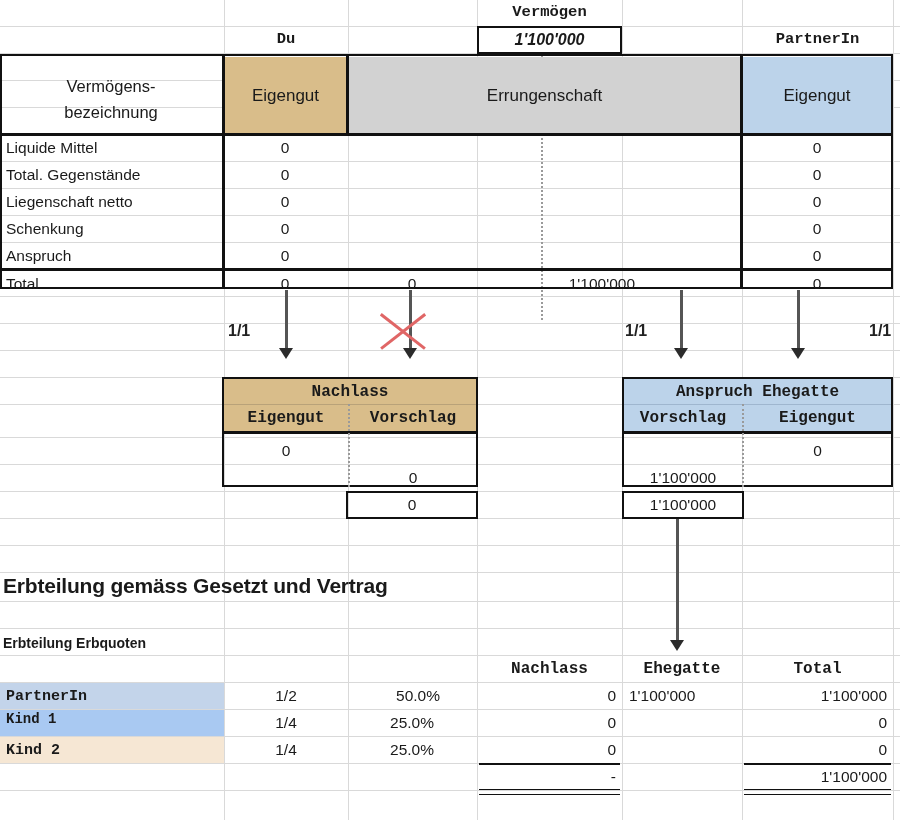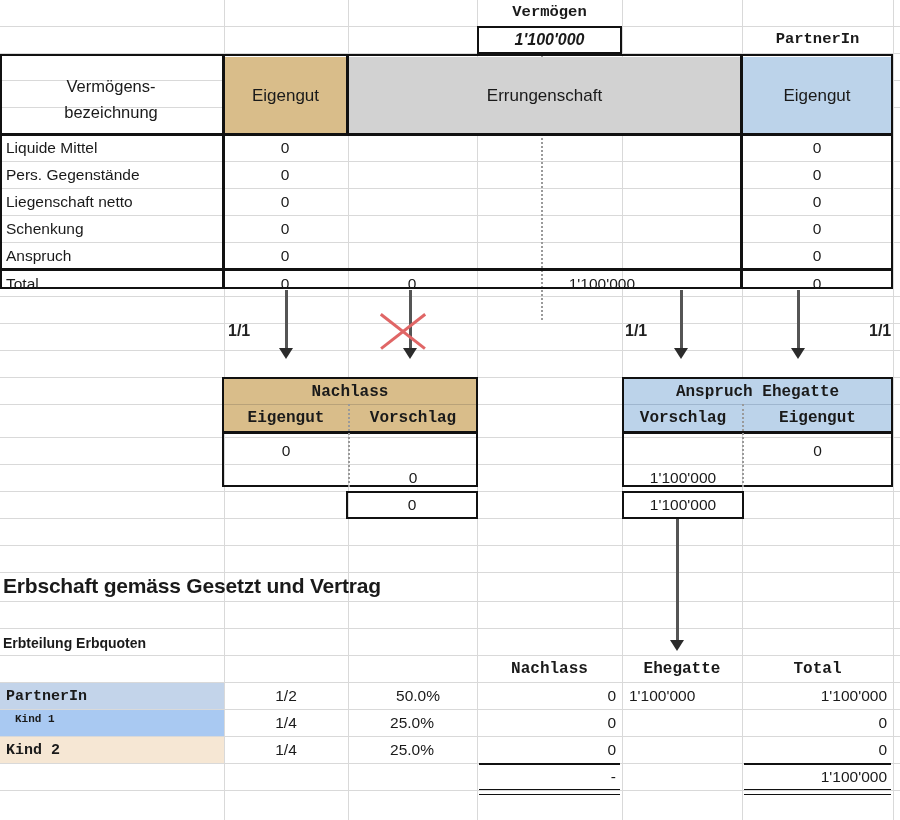--- a/index.html
+++ b/index.html
@@ -98,20 +98,21 @@
   <div class="gline gcol" style="left:893px"></div>
 
   <div class="dotted-v" style="left:541px;top:55px;height:265px"></div>
 
   <div class="cell c b" style="left:477px;top:0px;width:145px;height:26px;">Vermögen</div>
 
   <div class="bx" style="left:477px;top:26px;width:145px;height:28px;">
     <div class="cell c it" style="left:0;top:0;width:100%;height:100%;font-size:16px;">1'100'000</div>
   </div>
 
+  <div class="cell c b" style="left:224px;top:26px;width:124px;height:28px;">Du</div>
   <div class="cell c b" style="left:742px;top:26px;width:151px;height:28px;">PartnerIn</div>
 
   <div class="bx" style="left:0px;top:54px;width:893px;height:235px;"></div>
 
   <div class="edge ev" style="left:222px;top:54px;height:235px;"></div>
   <div class="edge ev" style="left:346px;top:54px;height:81px;"></div>
   <div class="edge ev" style="left:740px;top:54px;height:235px;"></div>
 
   <div class="edge eh" style="left:0px;top:133px;width:893px;"></div>
   <div class="edge eh" style="left:0px;top:268px;width:893px;"></div>
@@ -124,21 +125,21 @@
   <div class="cell c" style="left:0px;top:101px;width:222px;height:22px;font-size:16.5px;">bezeichnung</div>
 
   <div class="cell c" style="left:225px;top:57px;width:121px;height:76px;font-size:17px;">Eigengut</div>
   <div class="cell c" style="left:349px;top:57px;width:391px;height:76px;font-size:17px;">Errungenschaft</div>
   <div class="cell c" style="left:743px;top:57px;width:148px;height:76px;font-size:17px;">Eigengut</div>
 
   <div class="cell l" style="left:2px;top:134px;width:218px;height:27px;">Liquide Mittel</div>
   <div class="cell c" style="left:224px;top:134px;width:122px;height:27px;">0</div>
   <div class="cell c" style="left:742px;top:134px;width:150px;height:27px;">0</div>
 
-  <div class="cell l" style="left:2px;top:161px;width:218px;height:27px;">Pers. Gegenstände</div>
+  <div class="cell l" style="left:2px;top:161px;width:218px;height:27px;">Total. Gegenstände</div>
   <div class="cell c" style="left:224px;top:161px;width:122px;height:27px;">0</div>
   <div class="cell c" style="left:742px;top:161px;width:150px;height:27px;">0</div>
 
   <div class="cell l" style="left:2px;top:188px;width:218px;height:27px;">Liegenschaft netto</div>
   <div class="cell c" style="left:224px;top:188px;width:122px;height:27px;">0</div>
   <div class="cell c" style="left:742px;top:188px;width:150px;height:27px;">0</div>
 
   <div class="cell l" style="left:2px;top:215px;width:218px;height:27px;">Schenkung</div>
   <div class="cell c" style="left:224px;top:215px;width:122px;height:27px;">0</div>
   <div class="cell c" style="left:742px;top:215px;width:150px;height:27px;">0</div>
@@ -200,37 +201,37 @@
 
   <div class="cell c" style="left:744px;top:437px;width:147px;height:27px;">0</div>
   <div class="cell c" style="left:624px;top:464px;width:118px;height:27px;">1'100'000</div>
 
   <div class="bx" style="left:622px;top:491px;width:122px;height:28px;"></div>
   <div class="cell c" style="left:624px;top:492px;width:118px;height:26px;">1'100'000</div>
 
   <div class="arrow-shaft" style="left:676px;top:519px;height:123px;"></div>
   <div class="arrow-head" style="left:670px;top:640px;"></div>
 
-  <div class="title" style="left:3px;top:574px;">Erbschaft gemäss Gesetzt und Vertrag</div>
+  <div class="title" style="left:3px;top:574px;">Erbteilung gemäss Gesetzt und Vertrag</div>
   <div class="sublabel" style="left:3px;top:635px;">Erbteilung Erbquoten</div>
 
   <div class="cell c b" style="left:477px;top:655px;width:145px;height:27px;font-size:16px;">Nachlass</div>
   <div class="cell c b" style="left:622px;top:655px;width:120px;height:27px;font-size:16px;">Ehegatte</div>
   <div class="cell c b" style="left:742px;top:655px;width:151px;height:27px;font-size:16px;">Total</div>
 
   <div class="fill-pblue" style="position:absolute;left:0px;top:683px;width:224px;height:26px;"></div>
   <div class="cell l b" style="left:2px;top:683px;width:220px;height:26px;font-size:15px;">PartnerIn</div>
   <div class="cell c" style="left:224px;top:683px;width:124px;height:26px;">1/2</div>
   <div class="cell c" style="left:348px;top:683px;width:140px;height:26px;">50.0%</div>
   <div class="cell r" style="left:477px;top:683px;width:145px;height:26px;">0</div>
   <div class="cell l" style="left:625px;top:683px;width:117px;height:26px;">1'100'000</div>
   <div class="cell r" style="left:742px;top:683px;width:151px;height:26px;">1'100'000</div>
 
   <div class="fill-kblue" style="position:absolute;left:0px;top:710px;width:224px;height:26px;"></div>
-  <div class="cell l b" style="left:2px;top:710px;width:220px;height:18px;font-size:11px;margin-left:9px;">Kind 1</div>
+  <div class="cell l b" style="left:2px;top:710px;width:220px;height:18px;font-size:14px;">Kind 1</div>
   <div class="cell c" style="left:224px;top:710px;width:124px;height:26px;">1/4</div>
   <div class="cell c" style="left:348px;top:710px;width:128px;height:26px;">25.0%</div>
   <div class="cell r" style="left:477px;top:710px;width:145px;height:26px;">0</div>
   <div class="cell l" style="left:625px;top:710px;width:117px;height:26px;"></div>
   <div class="cell r" style="left:742px;top:710px;width:151px;height:26px;">0</div>
 
   <div class="fill-cream" style="position:absolute;left:0px;top:737px;width:224px;height:26px;"></div>
   <div class="cell l b" style="left:2px;top:737px;width:220px;height:26px;font-size:15px;">Kind 2</div>
   <div class="cell c" style="left:224px;top:737px;width:124px;height:26px;">1/4</div>
   <div class="cell c" style="left:348px;top:737px;width:128px;height:26px;">25.0%</div>

